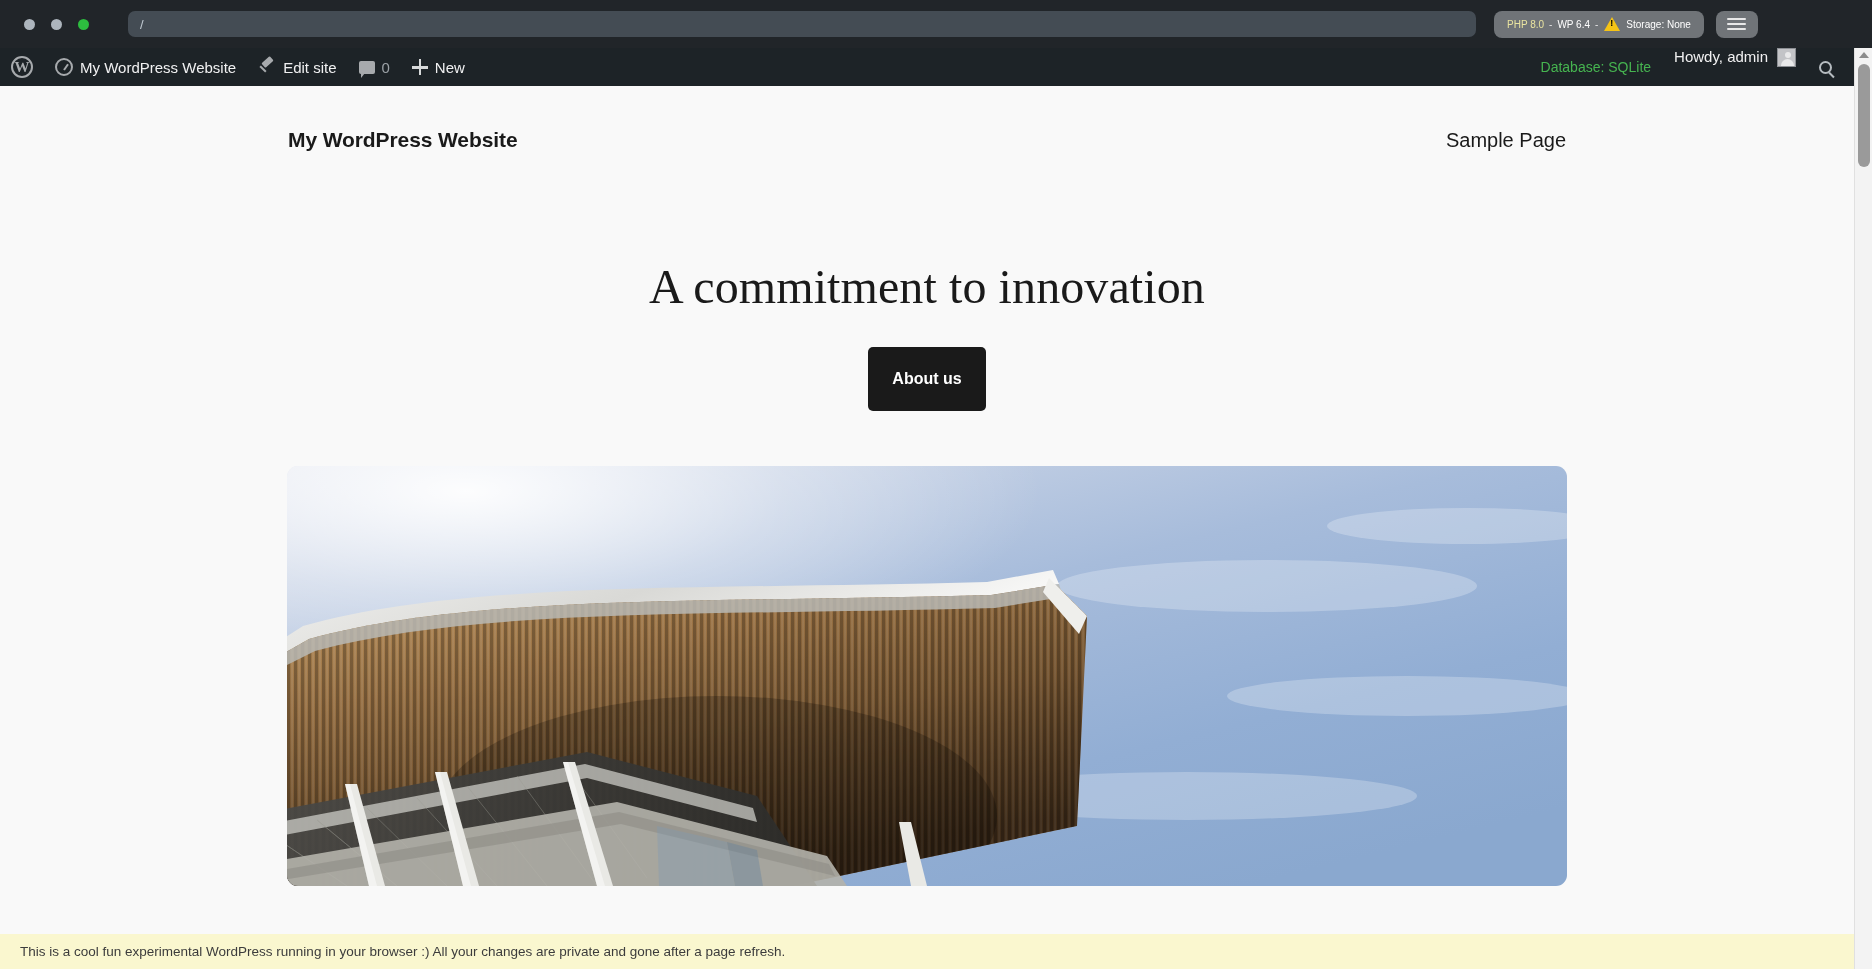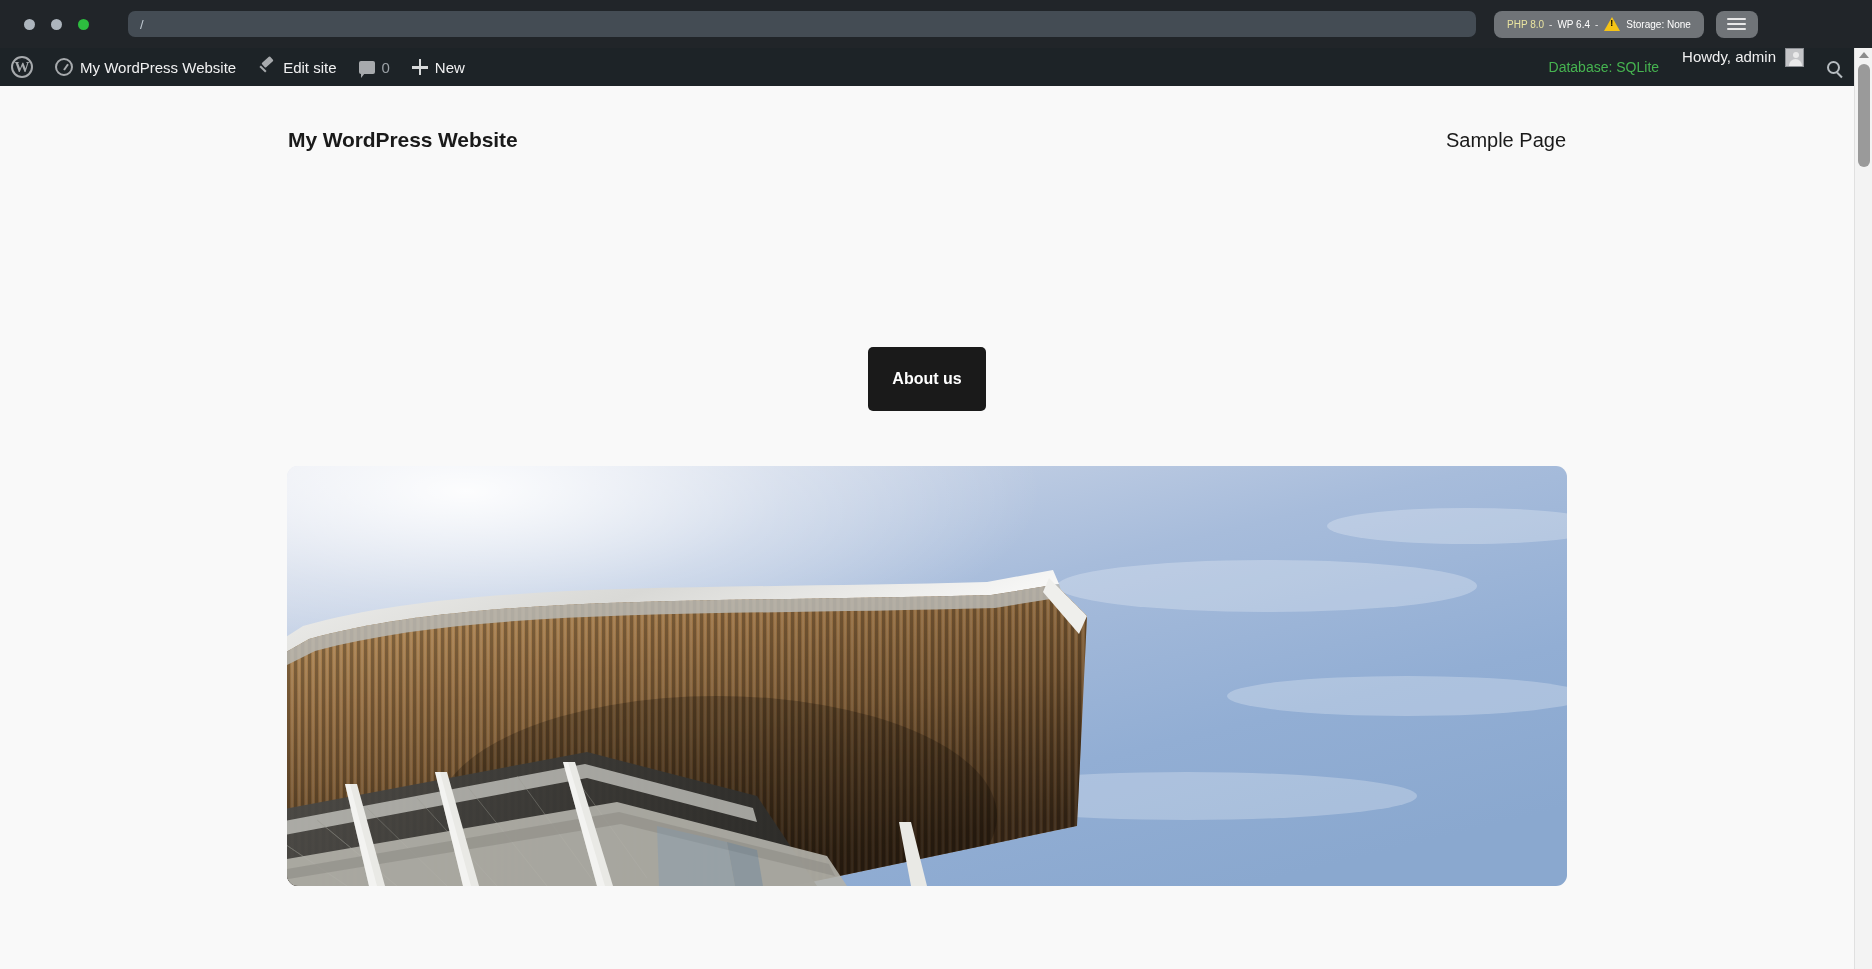--- a/index.html
+++ b/index.html
@@ -228,21 +228,21 @@
     background: #d7d9da;
   }
   .plus-icon::before { left: 0; top: 7px; width: 16px; height: 2.5px; }
   .plus-icon::after { left: 7px; top: 0; width: 2.5px; height: 16px; }
 
   .ab-right {
     margin-left: auto;
     display: flex;
     align-items: center;
     height: 38px;
-    padding-right: 20px;
+    padding-right: 28px;
   }
   .db-label {
     color: #46b450;
     font-size: 14px;
     padding: 0 12px;
     white-space: nowrap;
   }
   .howdy {
     display: flex;
     align-items: flex-start;
@@ -500,21 +500,21 @@
 
     <div class="site-header">
       <div class="site-title">My WordPress Website</div>
       <nav class="site-nav">
         <a class="nav-link">Sample Page</a>
       </nav>
     </div>
 
     <div class="hero">
       <h1 class="hero-heading">
-        <br>
+        <span>A commitment to innovation</span><br>
       </h1>
       <button class="btn-about">About us</button>
 
       <div class="hero-image-wrap">
         <svg width="1280" height="420" viewBox="0 0 1280 420" xmlns="http://www.w3.org/2000/svg">
           <defs>
             <linearGradient id="skyGrad" x1="0" y1="0" x2="0.75" y2="1">
               <stop offset="0%" stop-color="#dfe3ee"></stop>
               <stop offset="18%" stop-color="#c8d3e6"></stop>
               <stop offset="45%" stop-color="#a7bcdb"></stop>
@@ -614,20 +614,21 @@
           </g>
 
           <g opacity="0.35">
             <path d="M 370 360 L 440 376 L 448 420 L 372 420 Z" fill="#7d9ab5"></path>
             <path d="M 440 376 L 470 384 L 476 420 L 448 420 Z" fill="#5d7f9e"></path>
           </g>
         </svg>
       </div>
     </div>
 
+    <div class="footer-notice">This is a cool fun experimental WordPress running in your browser :) All your changes are private and gone after a page refresh.</div>
   </div>
 
   <div class="scrollbar">
     <div class="sb-arrow-up"></div>
     <div class="sb-thumb"></div>
   </div>
 
 </div>
 
 </body></html>

